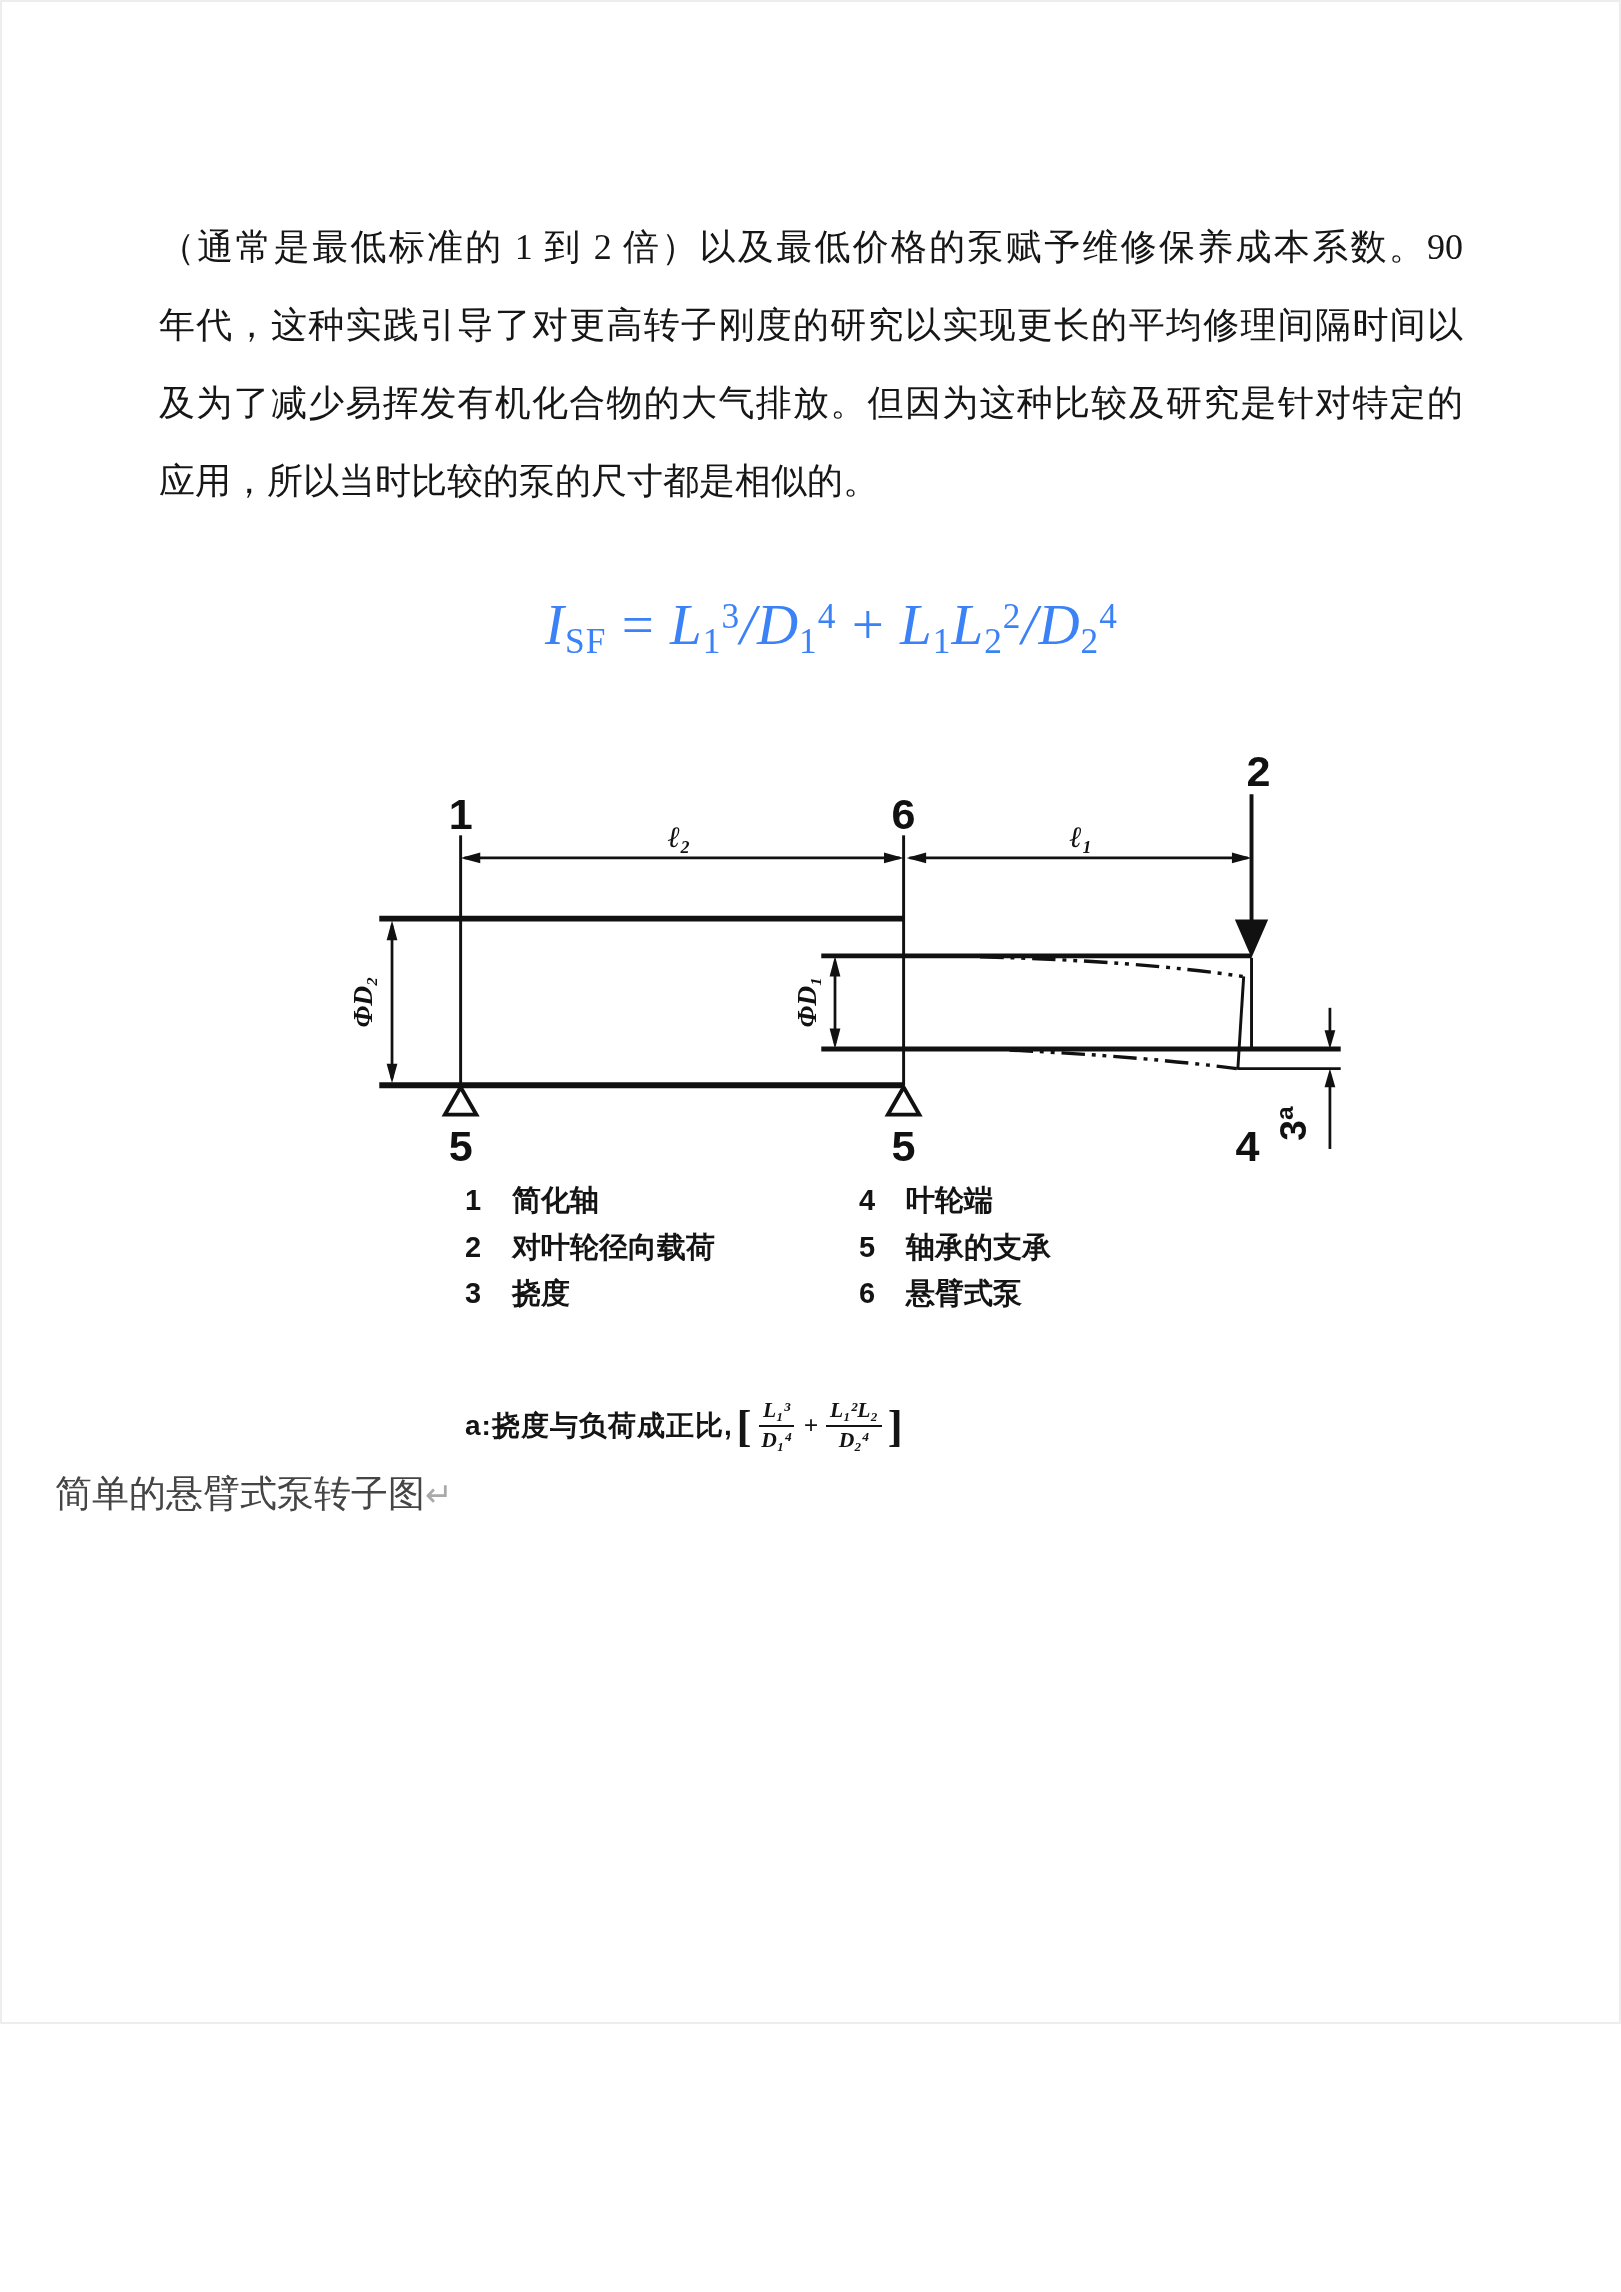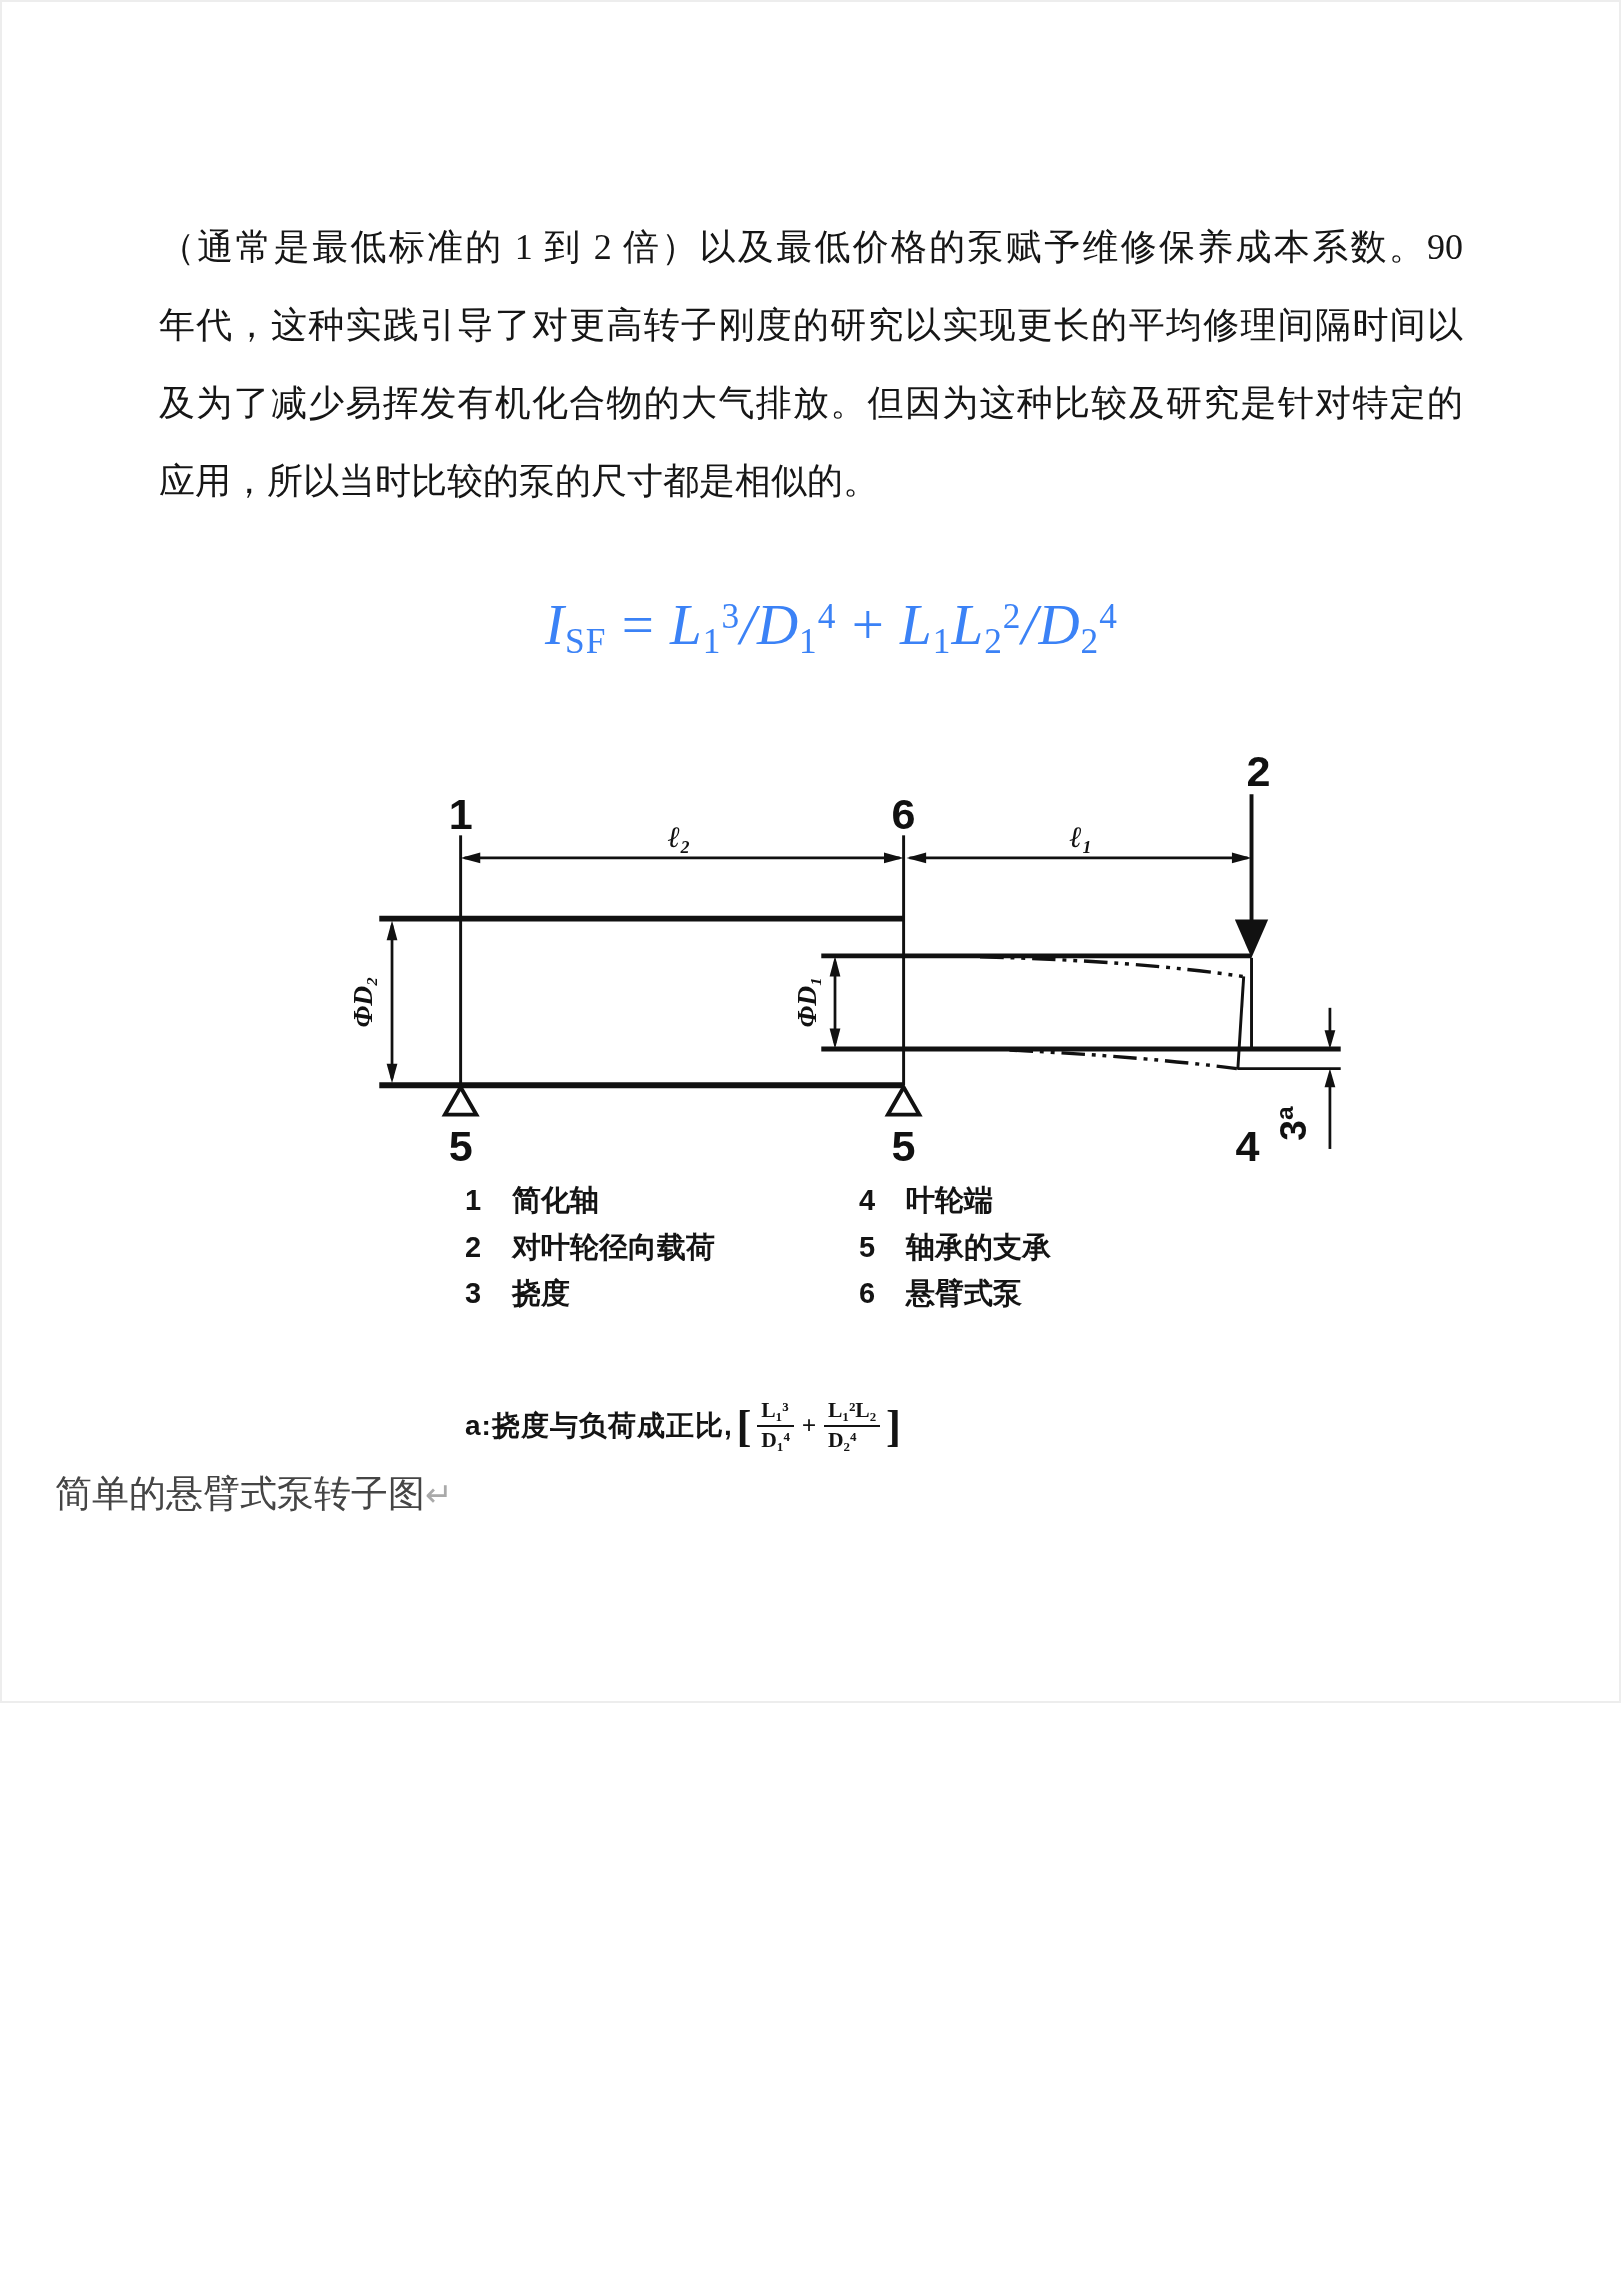--- a/index.html
+++ b/index.html
@@ -1,19 +1,19 @@
 <!DOCTYPE html>
 <html><head>
 <meta charset="utf-8">
 <style>
   html,body{margin:0;padding:0;background:#ffffff;}
   .page{
     position:relative;
     width:1621px;
-    height:1703px;
+    height:2024px;
     background:#ffffff;
     overflow:hidden;
     font-family:"Liberation Serif", serif;
     color:#1b1b1b;
     box-shadow:inset 0 0 0 2px #ededed;
   }
   
   .para{
     position:absolute;
     left:159px; top:208px;
@@ -76,21 +76,23 @@
     font-family:"Liberation Sans", sans-serif;
     font-weight:bold;
     color:#141414;
     margin-top:31px;
   }
   .fn-prefix{font-size:28px; letter-spacing:1px;}
   .fn-bracket{font-size:45px; font-weight:bold; padding:0 3.9px; font-family:"Liberation Serif", serif;}
   .frac{
     display:inline-flex;
     flex-direction:column;
-    font-family:"Liberation Serif", serif;
+    align-items:center;
+    font-family:"Liberation Serif", serif;
+    font-style:italic;
     font-size:21.6px;
     line-height:25.5px;
     margin:0 2px;
   }
   .frac .num{border-bottom:2.9px solid #141414; padding:0 3.9px 1px 3.9px;}
   .frac .den{padding:1px 3.9px 0 3.9px;}
   .fn-plus{font-size:25.5px; margin:0 5.9px; font-family:"Liberation Serif", serif;}
   
   .caption{
     position:absolute;

